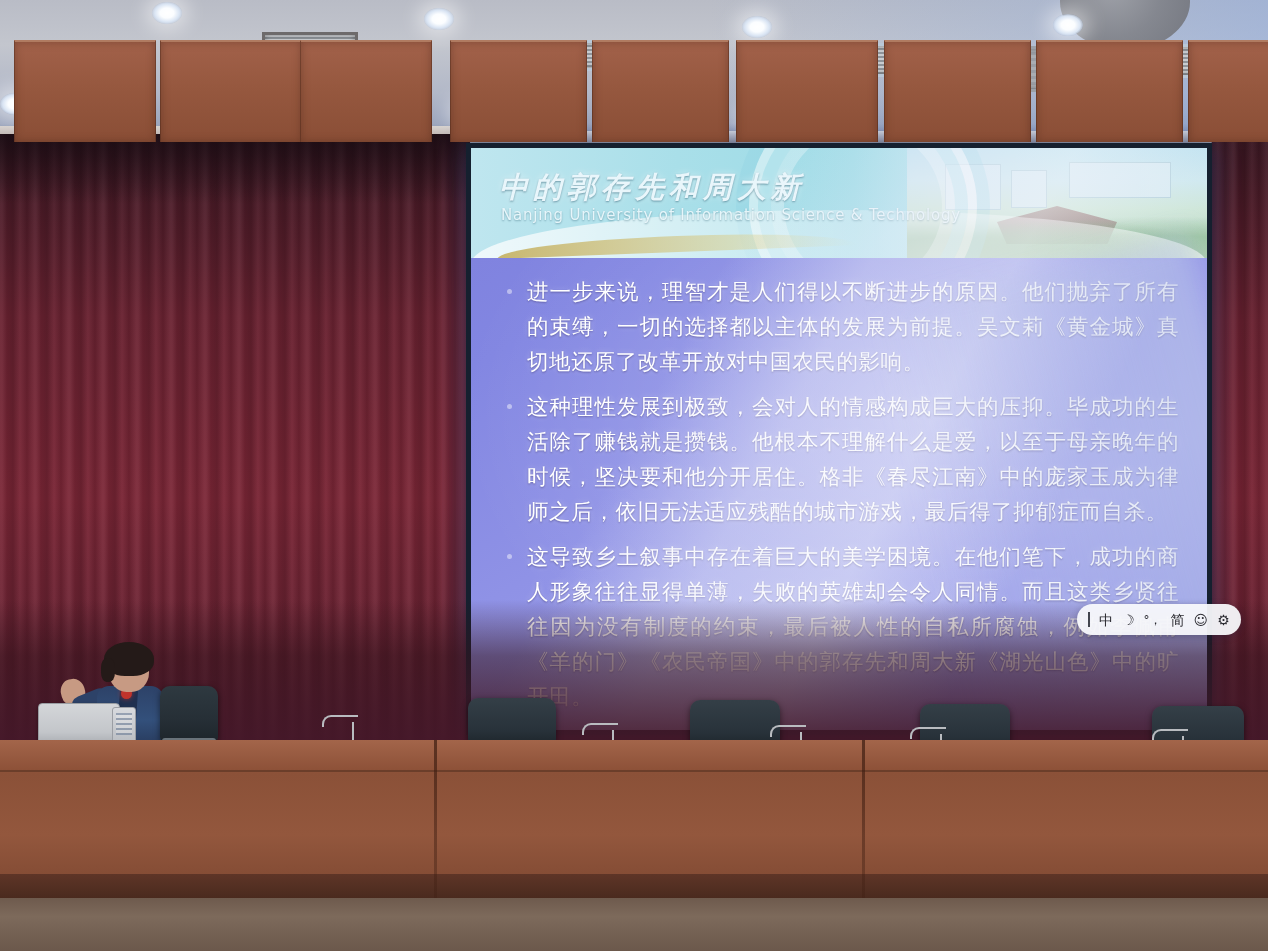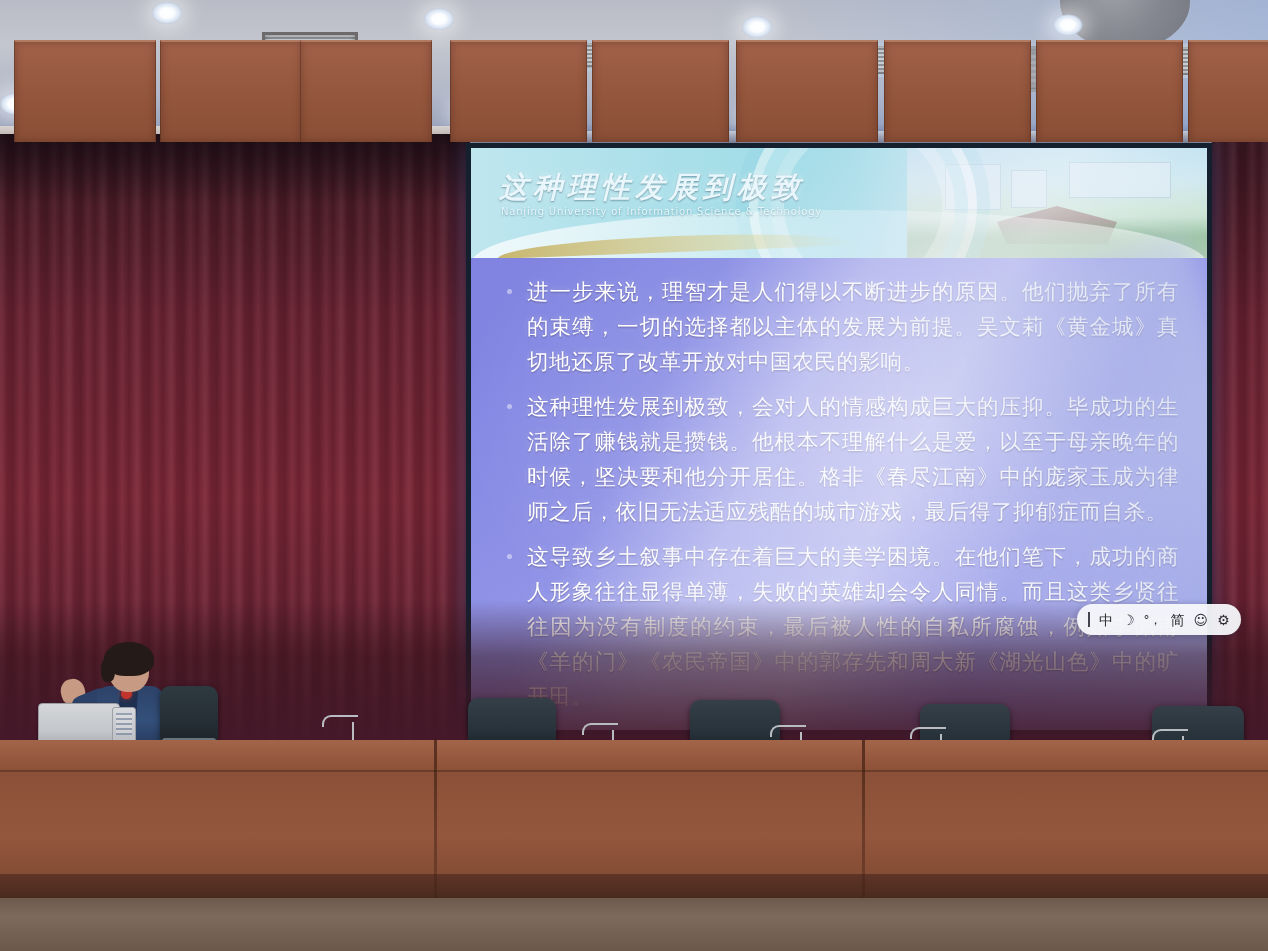--- a/index.html
+++ b/index.html
@@ -195,21 +195,21 @@
     position: absolute; left: 28px; top: 20px;
     font-family: "DejaVu Serif", "Liberation Serif", serif;
     font-size: 29px; font-weight: 700; letter-spacing: 5px;
     color: #e9f6fb;
     text-shadow: 0 1px 2px rgba(40,90,110,.55), 0 0 7px rgba(255,255,255,.45);
     font-style: italic;
     white-space: nowrap;
   }
   .univ-en {
     position: absolute; left: 30px; top: 58px;
-    font-size: 10px; letter-spacing: .8px;
+    font-size: 15px; letter-spacing: .8px;
     color: #eaf7fb;
     text-shadow: 0 1px 2px rgba(40,90,110,.5);
     white-space: nowrap;
     opacity:.95;
   }
   .slide-body {
     position: absolute;
     left: 0; top: 110px; right: 0; bottom: 0;
     padding: 16px 28px 10px 30px;
     box-sizing: border-box;
@@ -421,21 +421,21 @@
         <div class="hdr-photo">
           <div class="bld" style="left:38px; top:16px; width:54px; height:44px;"></div>
           <div class="bld" style="left:104px; top:22px; width:34px; height:36px;"></div>
           <div class="bld" style="left:162px; top:14px; width:100px; height:34px;"></div>
           <div class="pav"></div>
           <div class="trees"></div>
         </div>
         <div class="hdr-swirl"></div>
         <div class="hdr-wave"></div>
         <div class="hdr-gold"></div>
-        <div class="univ-cn">这种理性发展到极致</div>
+        <div class="univ-cn">中的郭存先和周大新</div>
         <div class="univ-en">Nanjing University of Information Science &amp; Technology</div>
       </div>
 
       <div class="slide-body">
         <p class="para">进一步来说，理智才是人们得以不断进步的原因。他们抛弃了所有的束缚，一切的选择都以主体的发展为前提。吴文莉《黄金城》真切地还原了改革开放对中国农民的影响。</p>
         <p class="para">这种理性发展到极致，会对人的情感构成巨大的压抑。毕成功的生活除了赚钱就是攒钱。他根本不理解什么是爱，以至于母亲晚年的时候，坚决要和他分开居住。格非《春尽江南》中的庞家玉成为律师之后，依旧无法适应残酷的城市游戏，最后得了抑郁症而自杀。</p>
         <p class="para">这导致乡土叙事中存在着巨大的美学困境。在他们笔下，成功的商人形象往往显得单薄，失败的英雄却会令人同情。而且这类乡贤往往因为没有制度的约束，最后被人性的自私所腐蚀，例如李佩甫《羊的门》《农民帝国》中的郭存先和周大新《湖光山色》中的旷开田。</p>
       </div>
 
       <div class="wash"></div>

